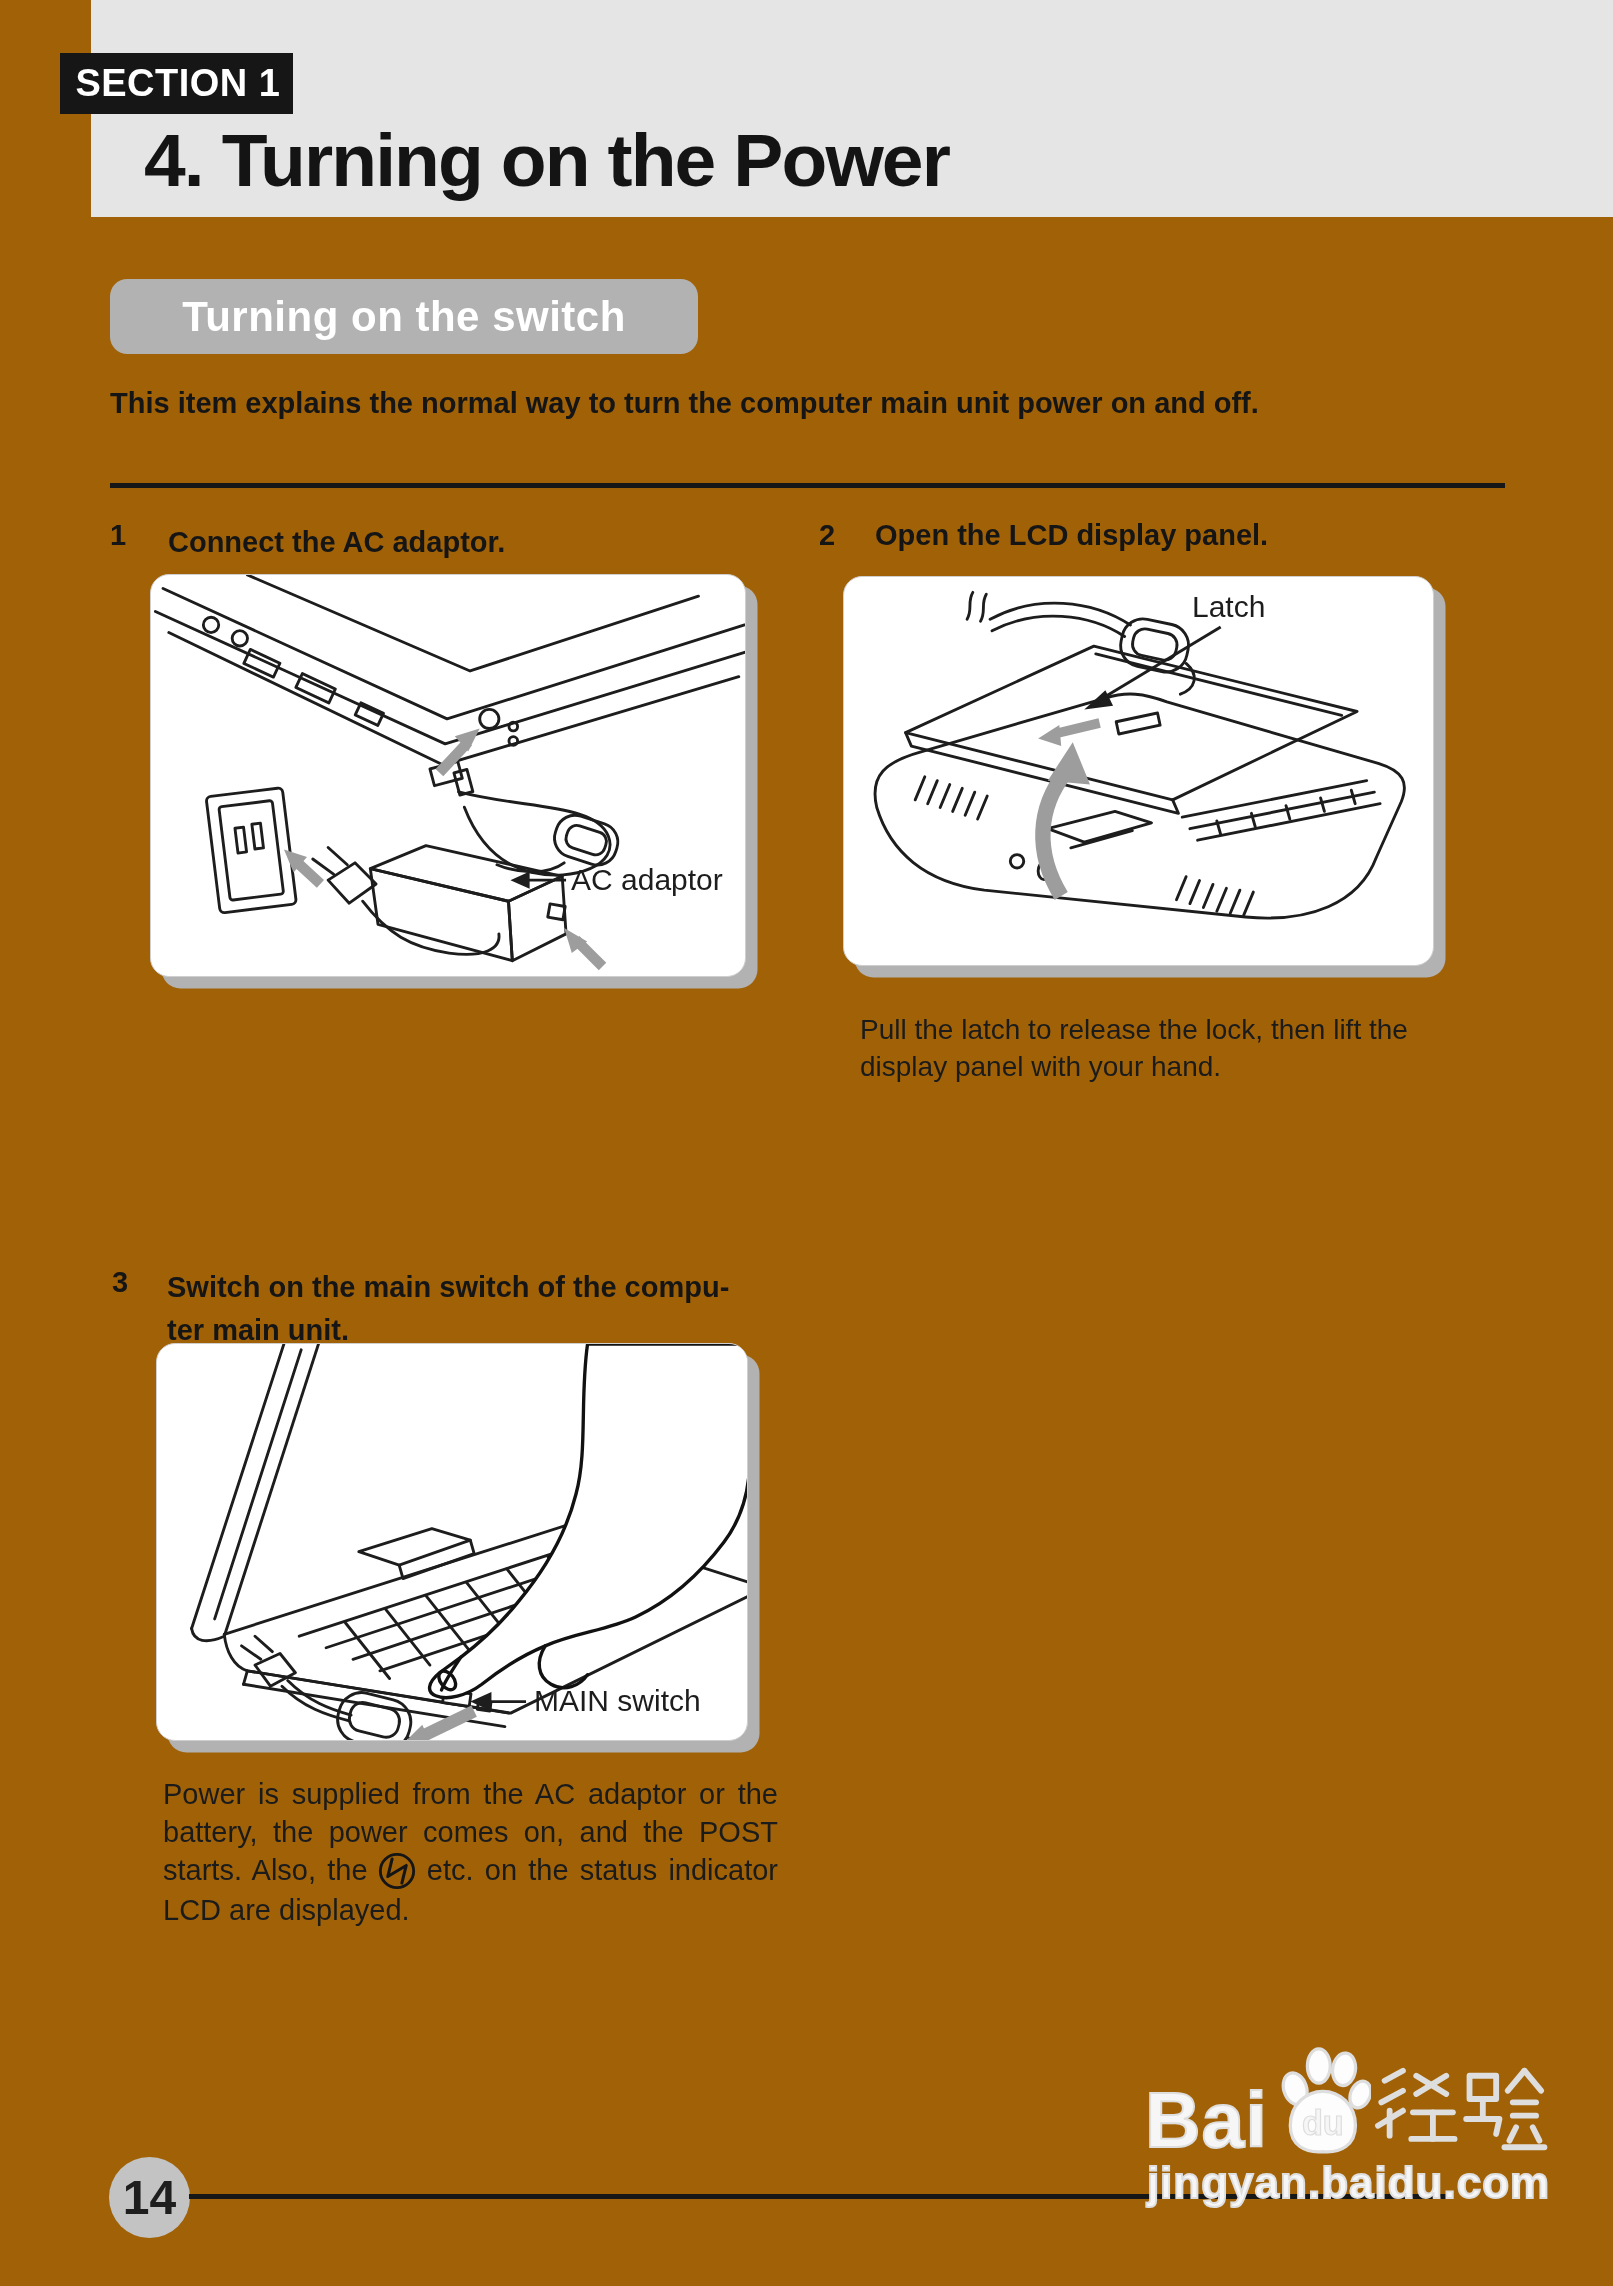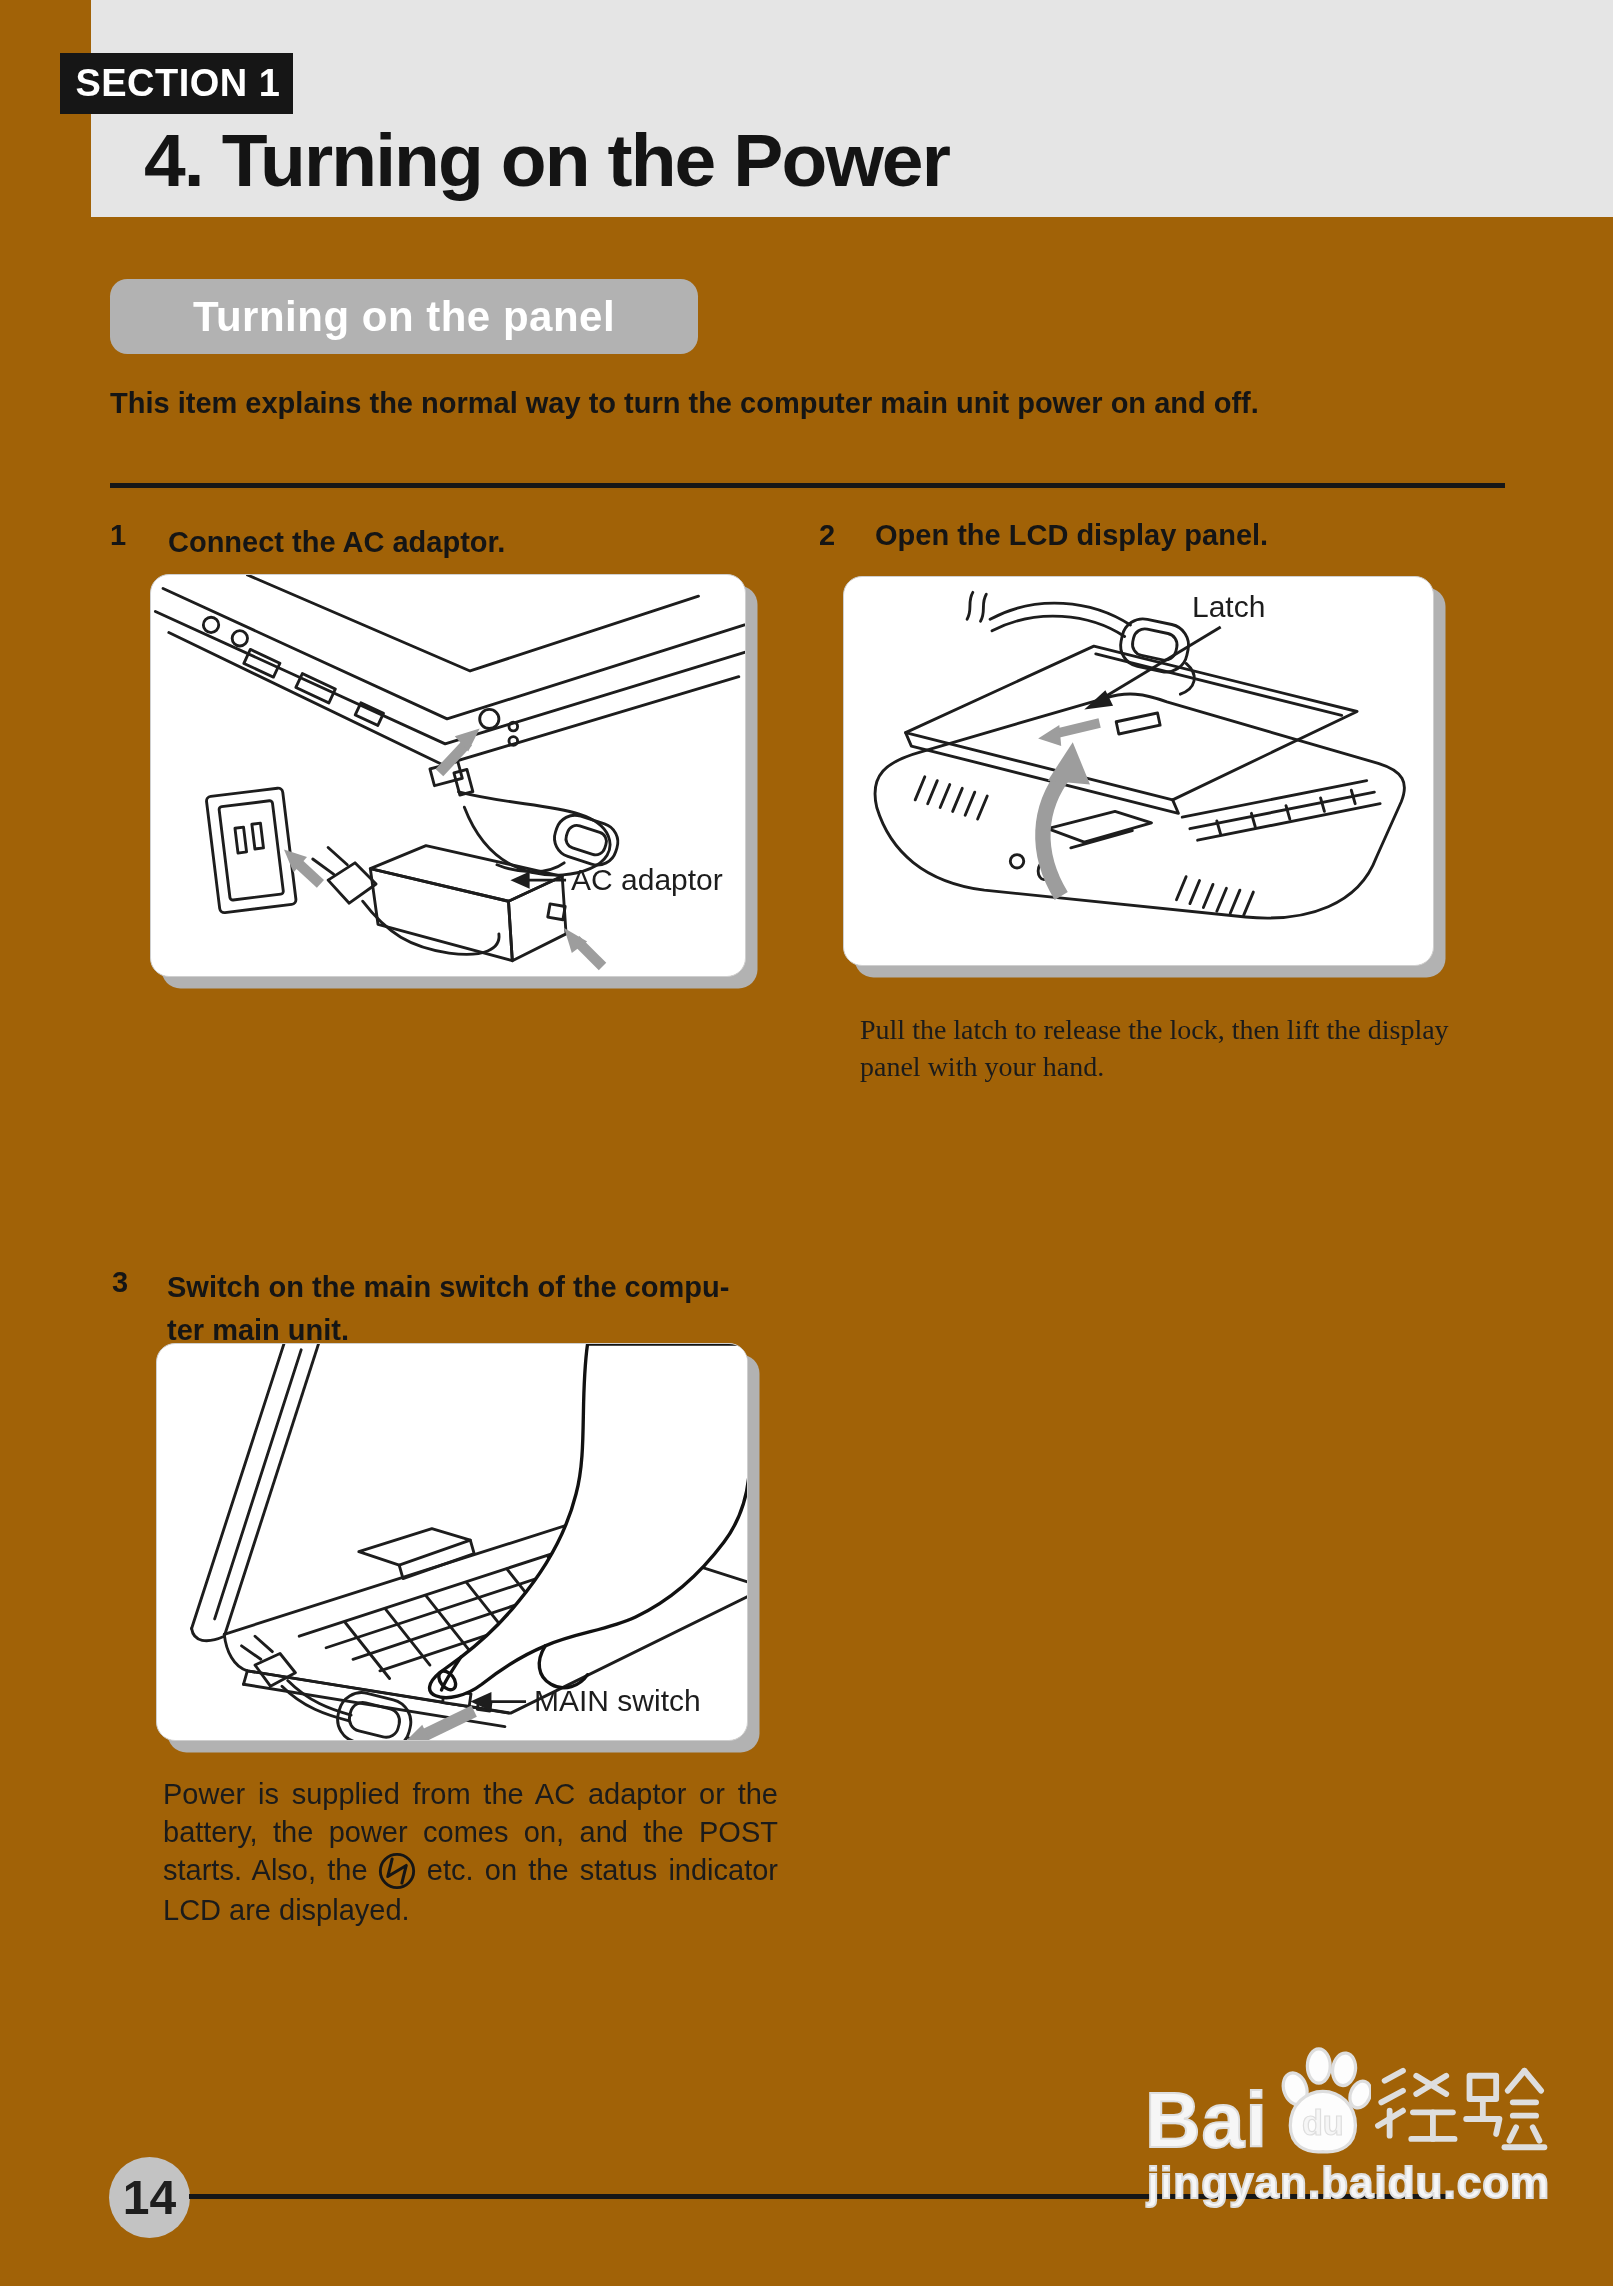--- a/index.html
+++ b/index.html
@@ -34,21 +34,21 @@
   .step-num{font-size:29px;font-weight:bold;color:#151515;}
   .step-heading{font-size:29px;font-weight:bold;color:#151515;white-space:nowrap;}
   .step-heading-wrap{line-height:43px;}
   
   .panel{
     background:#fff;border:1.9px solid var(--panel-border);border-radius:19px;
     box-shadow:11.5px 11.5px 0 var(--panel-shadow);overflow:hidden;box-sizing:border-box;
   }
   .panel svg{position:absolute;left:0;top:0;}
   .fig-label{position:absolute;font-size:30px;color:#1d1d1d;white-space:nowrap;}
-  .caption{font-size:28px;line-height:37px;color:#1b1b1b;font-family:Liberation Serif, serif;}
+  .caption{font-size:28px;line-height:37px;color:#1b1b1b;}
   .para3{
     left:163px;top:1775px;width:615px;font-size:29px;line-height:38px;
     text-align:justify;color:#1b1b1b;
   }
   .pwr{display:inline-block;vertical-align:-10.6px;margin:0 9.6px;line-height:0;}
   
   .page-ball{
     left:109px;top:2157px;width:81px;height:81px;border-radius:50%;
     background:var(--page-circle);display:flex;align-items:center;justify-content:center;
     font-size:48px;font-weight:bold;color:#1e1e1e;
@@ -69,21 +69,21 @@
 </style>
 </head>
 <body>
 
 <div id="page">
 
   <div class="abs banner"></div>
   <div class="abs section-box">SECTION 1</div>
   <div class="abs page-title">4. Turning on the Power</div>
   <div class="abs pill">
-    <span>Turning on the panel</span>
+    <span>Turning on the switch</span>
   </div>
 
   <div class="abs intro">This item explains the normal way to turn the computer main unit power on and off.</div>
   <div class="abs divider"></div>
 
   <div class="abs step-num" style="left:110px;top:519px;">1</div>
   <div class="abs step-heading" style="left:168px;top:519px;margin-top:7px;">Connect the AC adaptor.</div>
 
   <div class="abs step-num" style="left:819px;top:519px;">2</div>
   <div class="abs step-heading" style="left:875px;top:519px;">Open the LCD display panel.</div>

